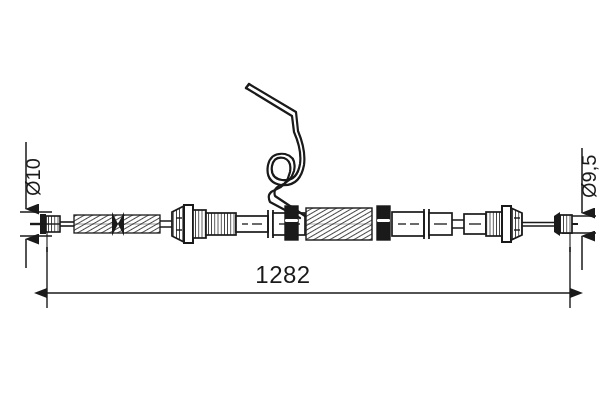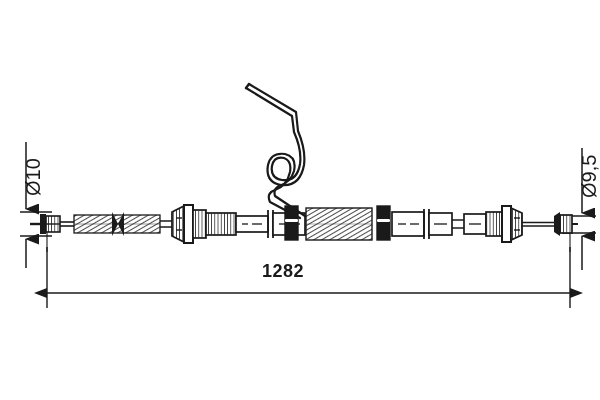--- a/index.html
+++ b/index.html
@@ -13,23 +13,22 @@
   #canvas{position:absolute;left:0;top:0;width:600px;height:400px;}
   .dimtext{
     position:absolute;
     color:#1a1a1a;
     font-family:"Liberation Sans", sans-serif;
     white-space:nowrap;
     user-select:none;
   }
   #dim-length-text{
     left:0;top:0;
-    font-size:18px;
+    font-size:24px;
     letter-spacing:0.5px;
-    font-weight:bold;
   }
   #dim-left-text{
     font-size:20px;
     transform-origin:0 0;
   }
   #dim-right-text{
     font-size:20px;
     transform-origin:0 0;
   }
 </style>

